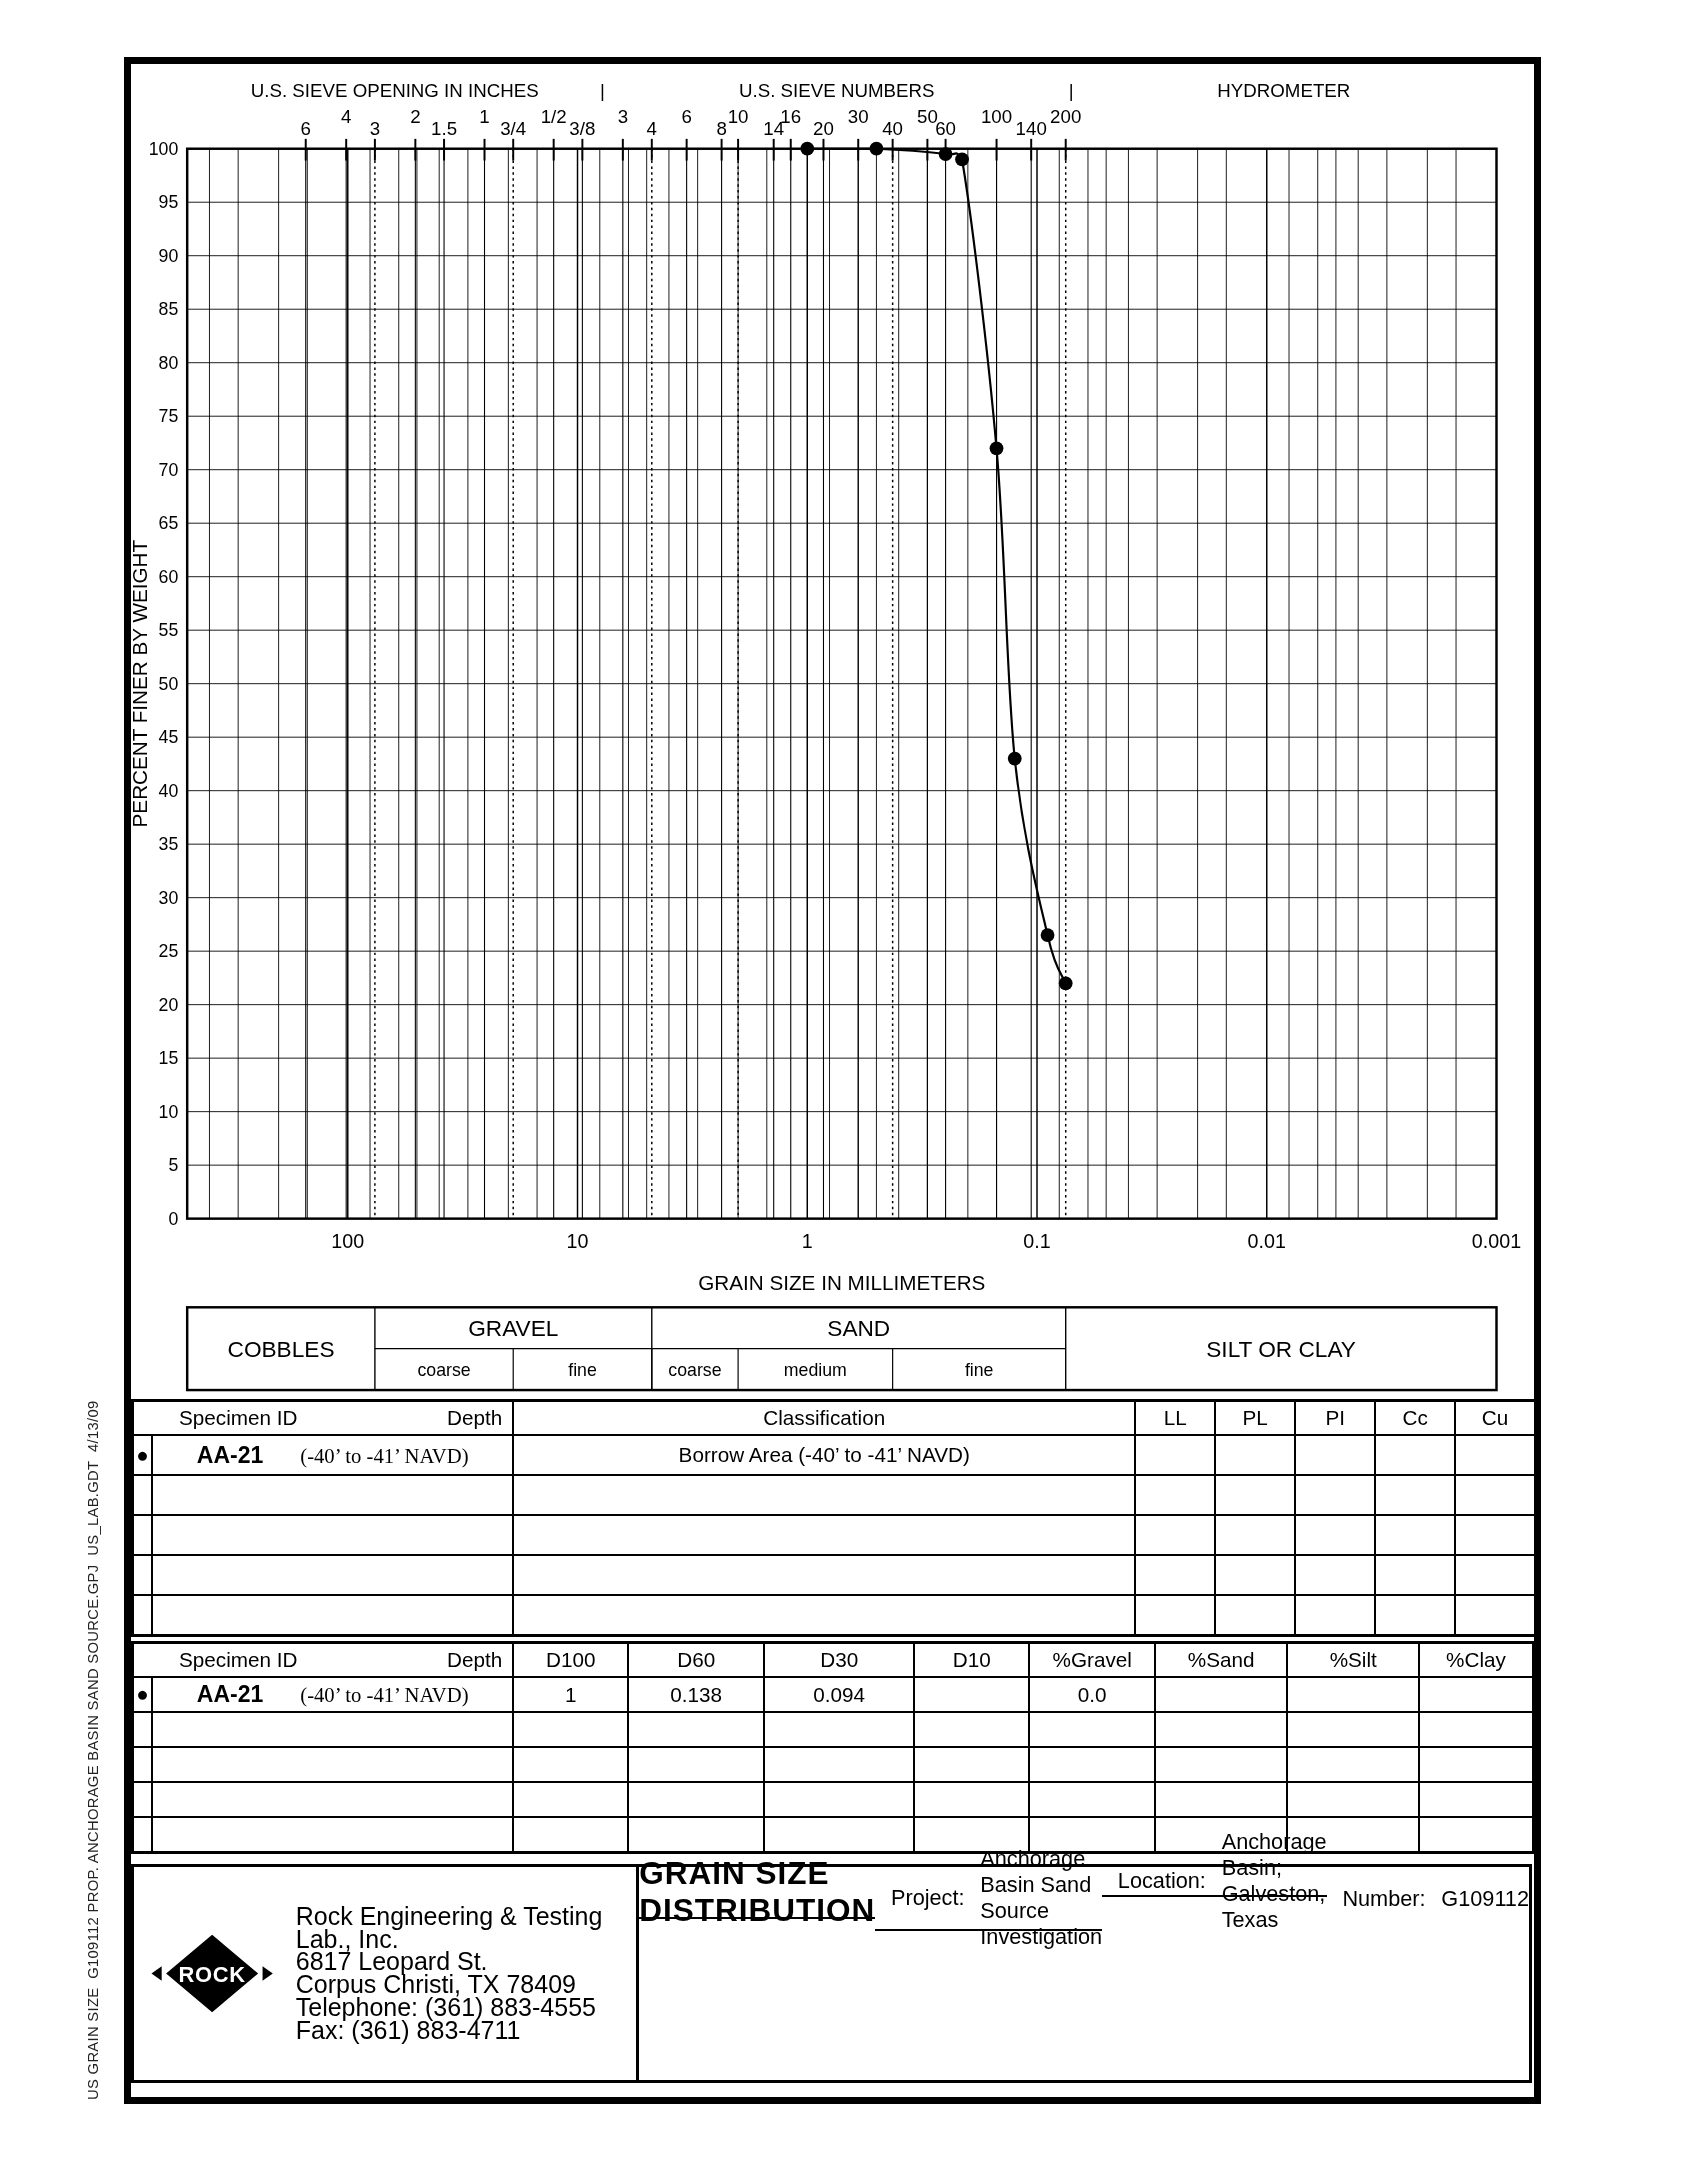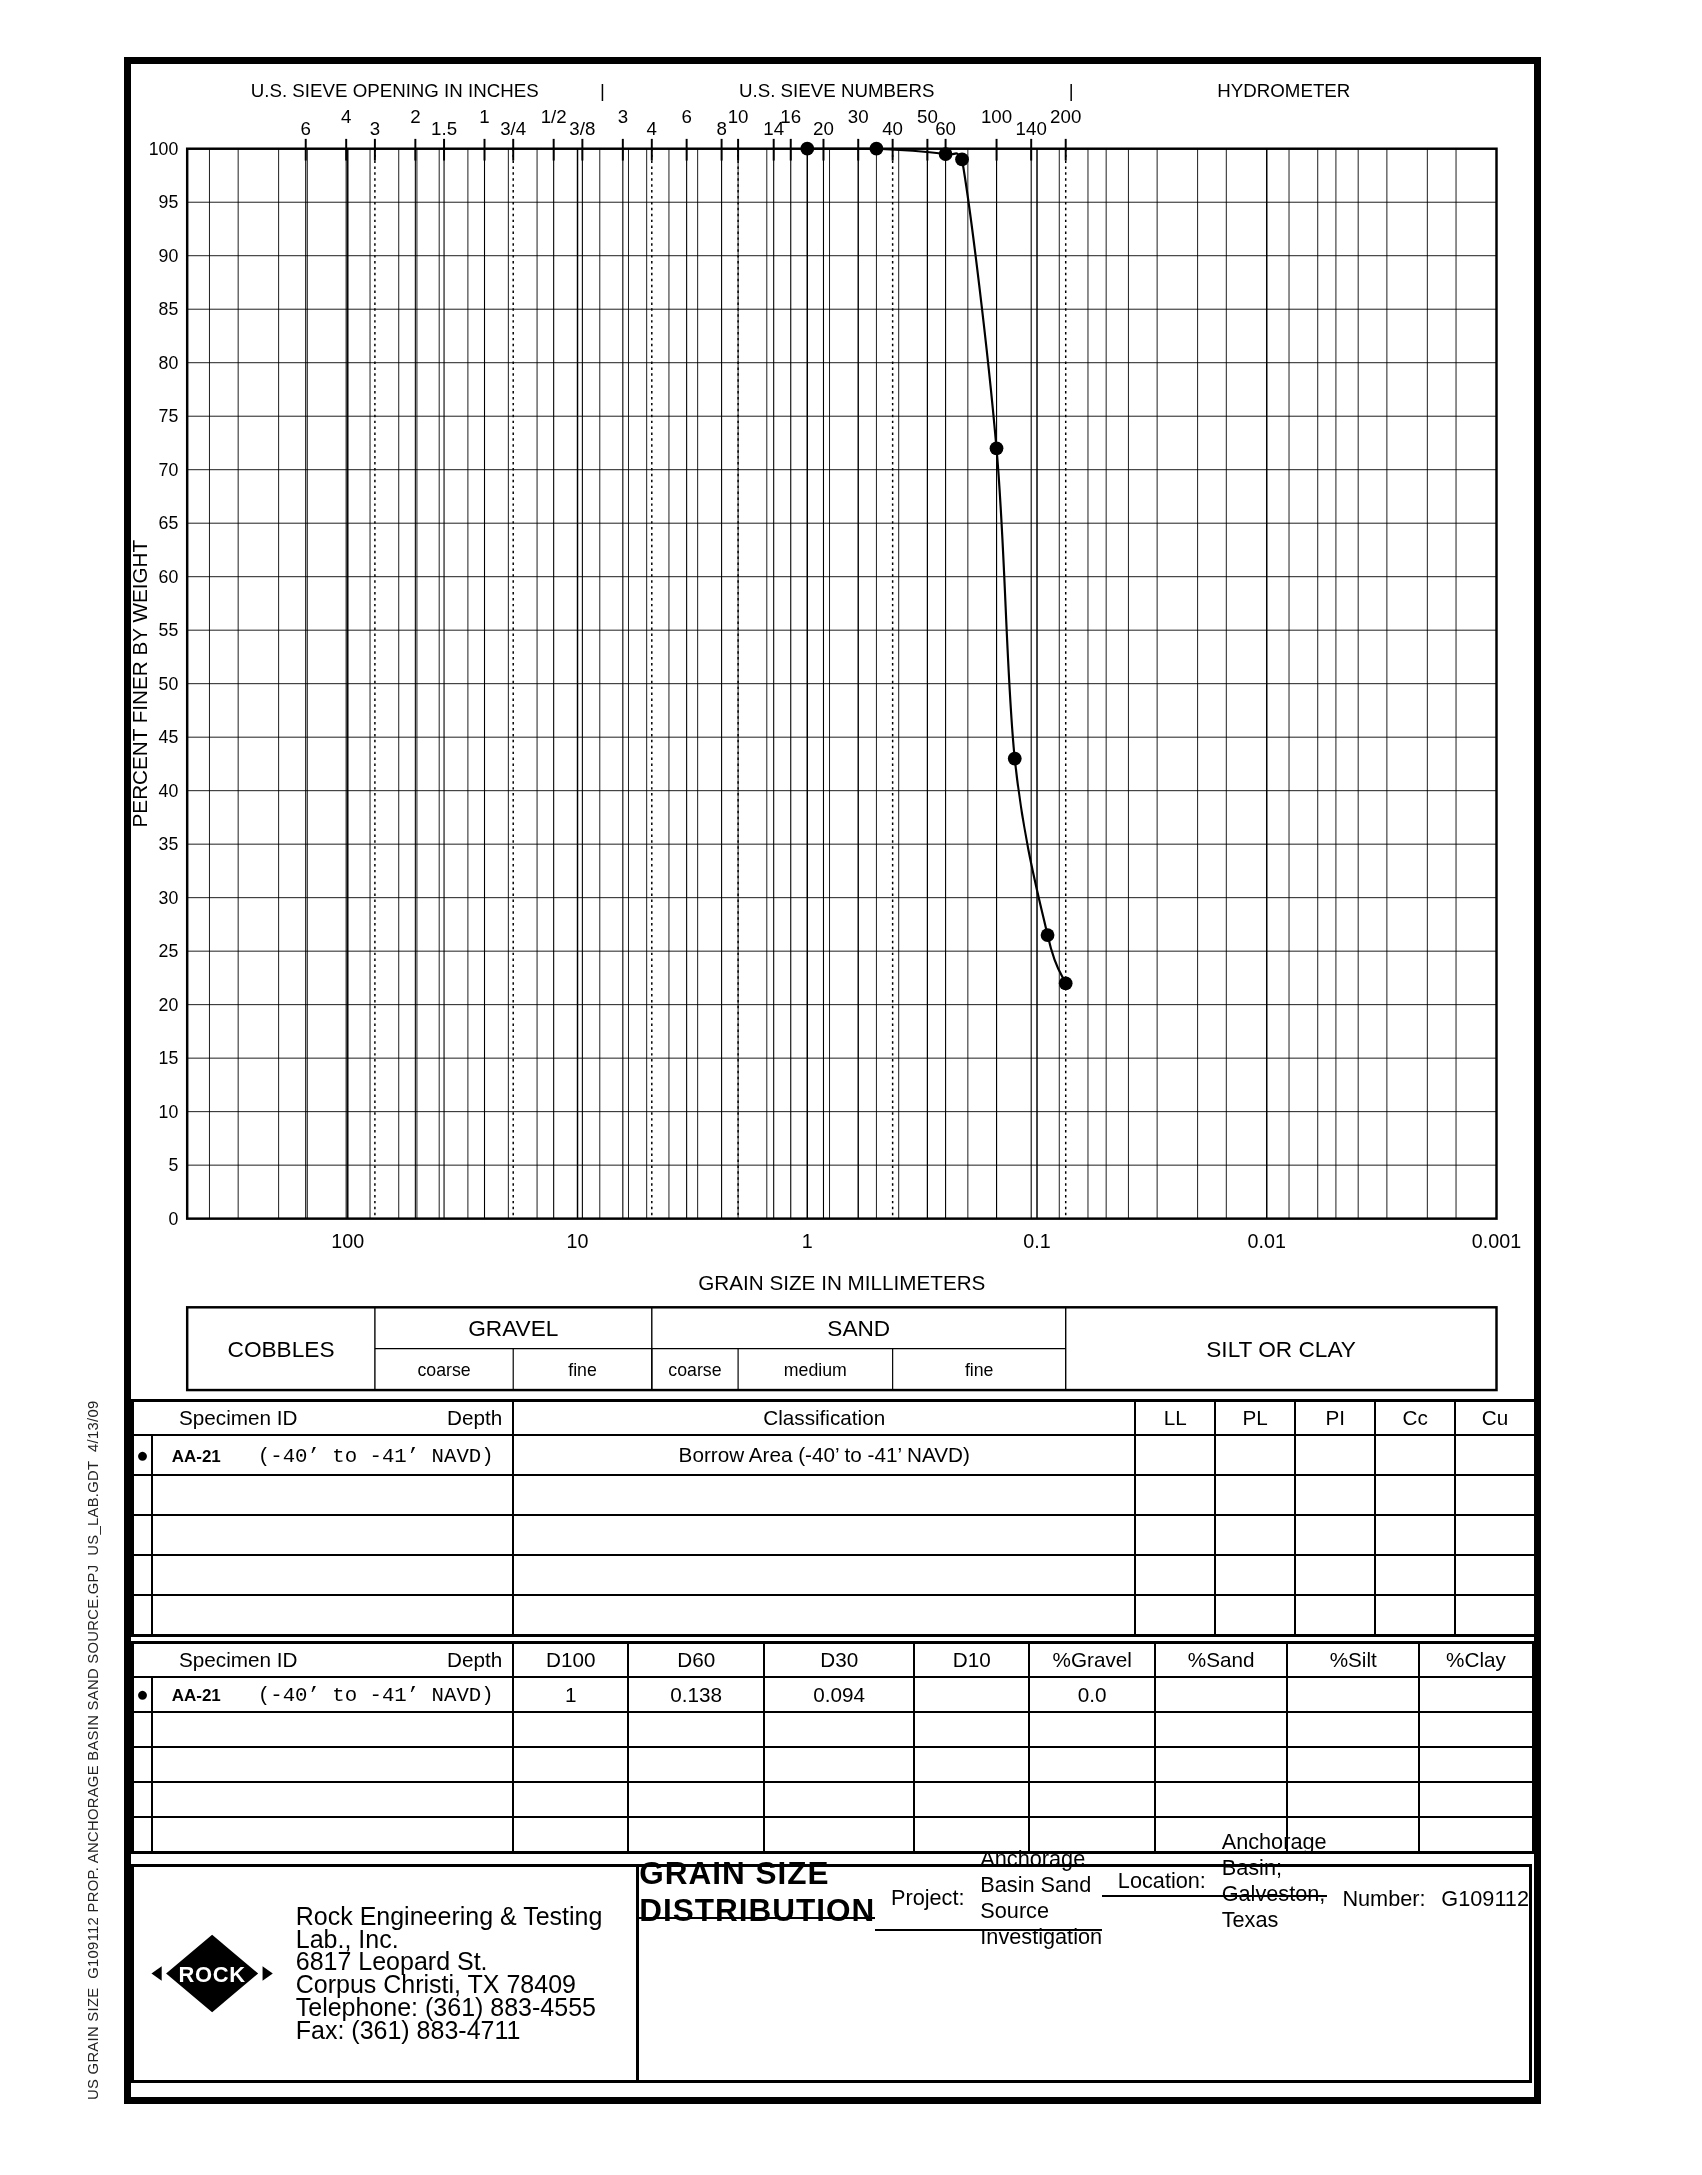--- a/index.html
+++ b/index.html
@@ -30,22 +30,22 @@
   }
   .t1 { margin-top:4.9px; }
   .t1 th { height:35px; }
   .t1 td { height:40px; }
   .t2 { margin-top:3.9px; }
   .t2 th { height:35px; }
   .t2 td { height:35px; }
 
   .spec-head-flex { display:flex; justify-content:space-between; padding:0 9.9px 0 45px;gap:38px; }
   td.spec-cell { text-align:left; padding-left:11.8px; }
-  td.spec-cell b { font-size:17px;margin-top:37px; }
-  .serif { font-family:Liberation Mono, monospace; font-size:20.7px; margin-left:37px; }
+  td.spec-cell b { font-size:23px;margin-top:37px; }
+  .serif { font-family:Liberation Serif, serif; font-size:20.7px; margin-left:37px; }
   td.classif { font-weight:bold; }
   td.bullet { font-size:16.7px; line-height:1; padding:0; }
   td.num-val { font-weight:bold; }
 
   .footer {
     margin-top:9.9px; width:1401px; height:219px;
     border:3px solid #000; display:flex;
   }
   .footer-left {
     width:697px; border-right:3px solid #000;

